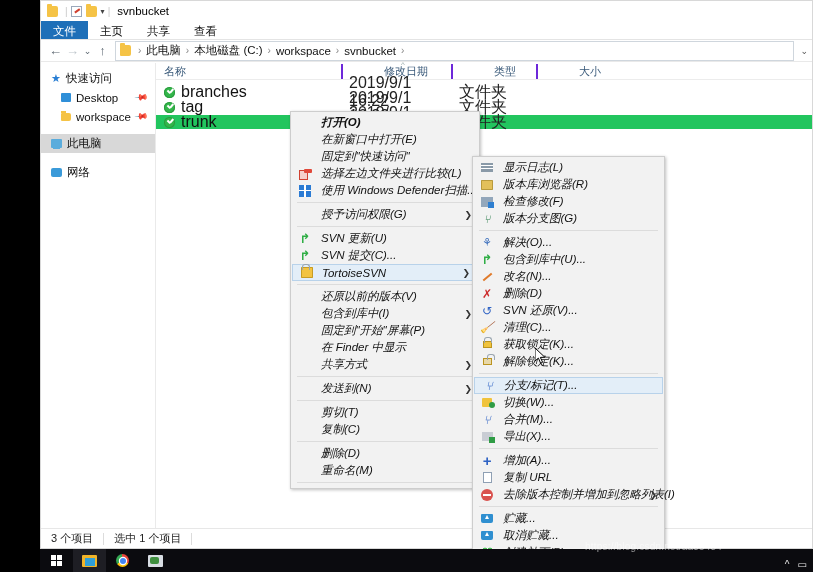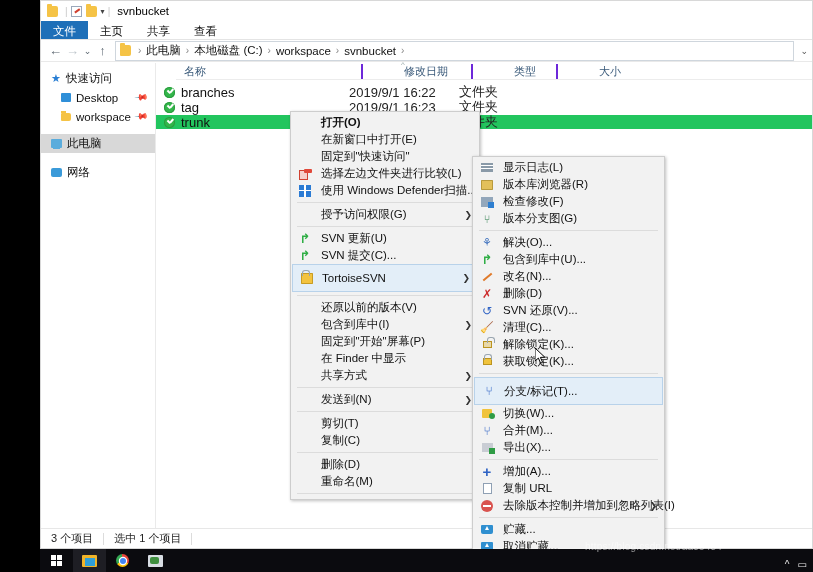--- a/index.html
+++ b/index.html
@@ -65,30 +65,30 @@
   .star { color:#2a7fd4; font-size:11px;}
   .sq-blue { width:10px;height:9px;background:#2f8fd8;border-radius:1px;}
   .sq-yellow { width:10px;height:8px;background:#f5c346;border-radius:1px 2px 2px 1px; position:relative;}
   .sq-yellow:before{content:"";position:absolute;left:0;top:-2px;width:5px;height:2px;background:#f5c346;}
   .pc-ico{width:11px;height:9px;background:#5aacdc;border-radius:1px;position:relative;}
   .pc-ico:after{content:"";position:absolute;left:2px;top:9px;width:7px;height:1px;background:#5aacdc;}
   .net-ico{width:11px;height:9px;background:#3a9ad9;border-radius:2px;}
 
   .list-pane { flex:1; position:relative; }
   .col-head { height:17px; display:flex; border-bottom:1px solid #ececec;
-              font-size:11px; color:#3a5a7a; align-items:center;margin-left:20px;}
+              font-size:11px; color:#3a5a7a; align-items:center;}
   .col-head .c { padding-left:8px; position:relative;}
   .col-head .c:not(:first-child){ border-left:2px solid #6d28d9;padding-left:41px; }
   .c-name{ width:185px;}
   .c-date{ width:110px;}
   .c-type{ width:85px;}
   .c-size{ width:80px;}
   .sortmark{position:absolute; left:245px; top:-3px; font-size:8px; color:#9aa;}
 
-  .row { height:14px; display:flex; align-items:center; font-size:13px; color:#111;}
+  .row { height:14px; display:flex; align-items:center; font-size:16px; color:#111;}
   .row.sel { background:#22c55e; }
   .row .c { padding-left:8px; display:flex; align-items:center; gap:6px;}
   .row .c-date, .row .c-type { color:#222; }
   .svn-ok { width:11px; height:11px; border-radius:50%; background:#33b64a;
             position:relative; box-shadow:inset 0 0 0 1px #2a9c3e;}
   .svn-ok:after{content:"";position:absolute; left:2.5px; top:4.5px; width:4px;height:1.5px;
      background:#fff; transform:rotate(45deg);}
   .svn-ok:before{content:"";position:absolute; left:4.5px; top:3px; width:5px;height:1.5px;
      background:#fff; transform:rotate(-50deg);}
 
@@ -98,22 +98,22 @@
   .sb-item{ padding:0 10px;}
   .sb-div{ width:1px; height:12px; background:#dcdcdc;}
 
   
   .menu {
     position:absolute; background:#f2f2f2; border:1px solid #cdcdcd;
     box-shadow: 1px 1px 3px rgba(0,0,0,.25);
     font-size:11.5px; color:#111; padding:2px 0;
   }
   .mi { height:17px; display:flex; align-items:center; position:relative;
-        padding-left:30px; padding-right:6px; white-space:nowrap;}
-  .mi.hi { background:#e3eef8; border:1px solid #b8d2ea; height:28px; margin:0 1px;
+        padding-left:30px; padding-right:6px; white-space:nowrap;font-style:italic;}
+  .mi.hi { background:#e3eef8; border:1px solid #b8d2ea; height:17px; margin:0 1px;
            padding-left:29px;}
   .mi.bold { font-weight:bold; }
   .mi .arrow { position:absolute; right:7px; font-size:9px; color:#333; }
   .mi .mico { position:absolute; left:7px; top:50%; transform:translateY(-50%);
               width:14px; height:14px; display:flex; align-items:center; justify-content:center;}
   .sep { height:1px; background:#dcdcdc; margin:3px 6px; }
 
   
   #menu1 { left:290px; top:111px; width:190px; }
   #menu2 { left:472px; top:156px; width:193px; }
@@ -475,29 +475,29 @@
       <span>SVN 还原(V)...</span>
       </div>
     <div class="mi">
       <span class="mico">
           <span class="i-broom">🧹</span>
         </span>
       <span>清理(C)...</span>
       </div>
     <div class="mi">
       <span class="mico">
+          <span class="i-lock"></span>
+        </span>
+      <span>获取锁定(K)...</span>
+      </div>
+    <div class="mi">
+      <span class="mico">
           <span class="i-unlock"></span>
         </span>
       <span>解除锁定(K)...</span>
-      </div>
-    <div class="mi">
-      <span class="mico">
-          <span class="i-lock"></span>
-        </span>
-      <span>获取锁定(K)...</span>
       </div>
     <div class="sep"></div>
     <div class="mi hi">
       <span class="mico">
           <span class="i-branch">⑂</span>
         </span>
       <span>分支/标记(T)...</span>
       </div>
     <div class="mi">
       <span class="mico">

